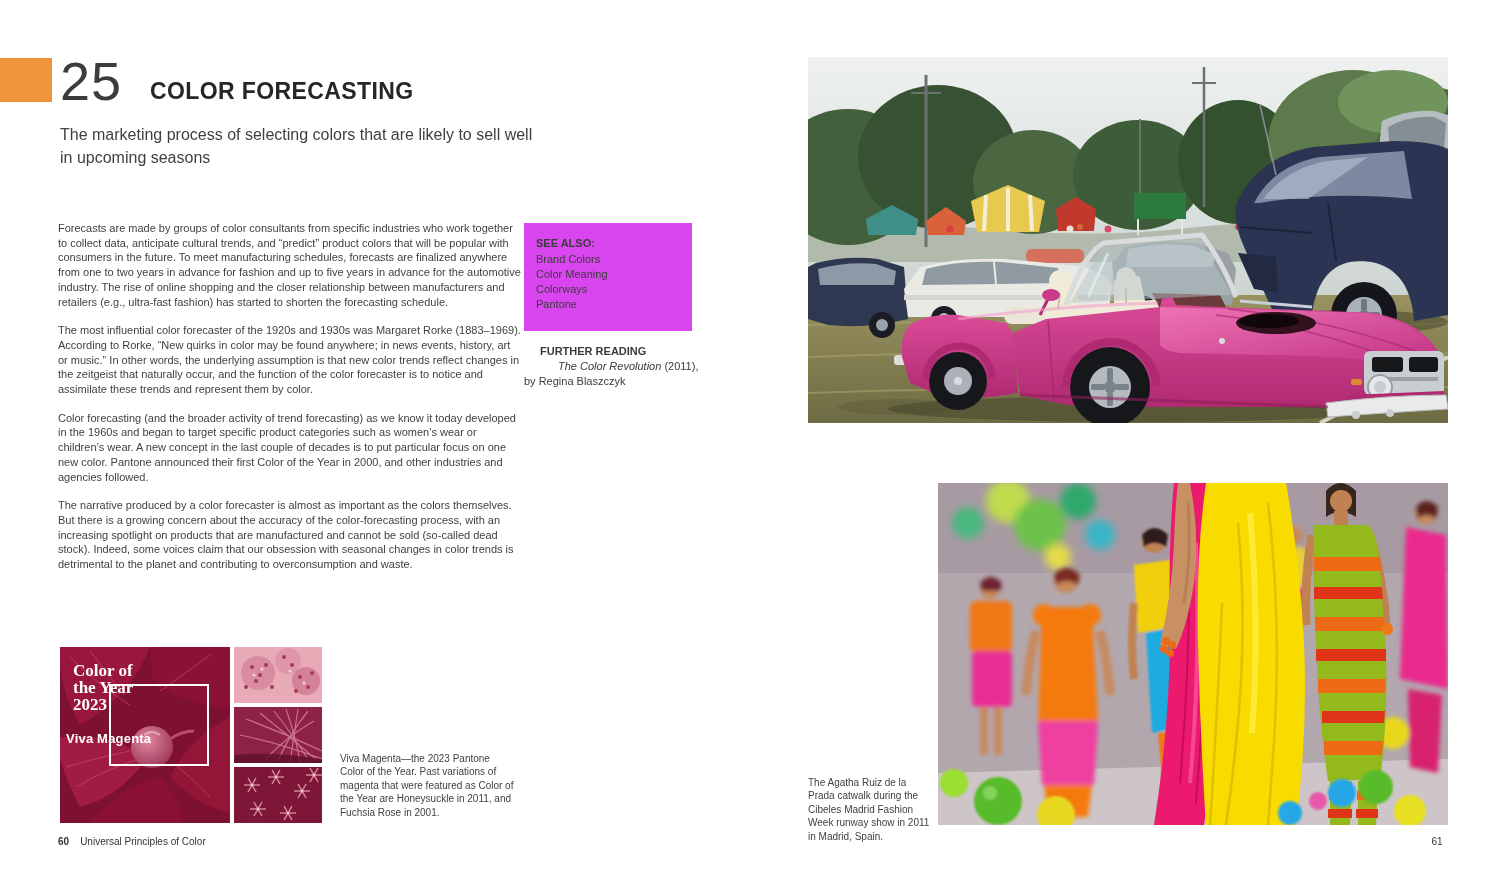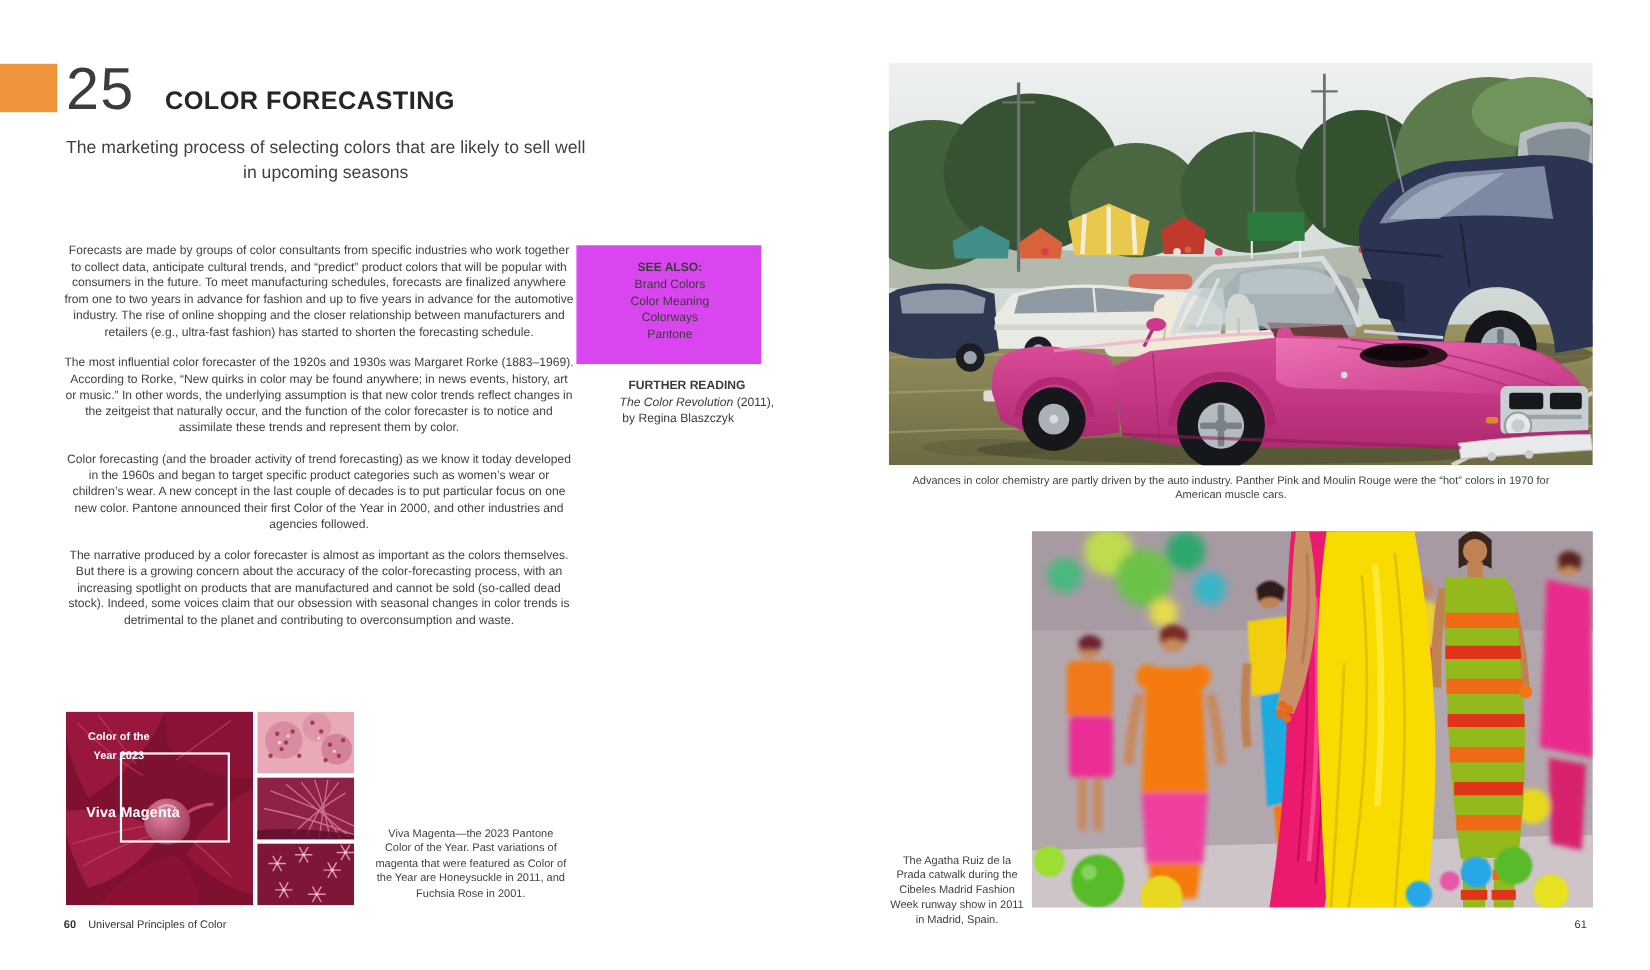--- a/index.html
+++ b/index.html
@@ -1,18 +1,18 @@
 <!DOCTYPE html>
 <html><head>
 <meta charset="utf-8">
 <style>
   html,body{margin:0;padding:0;background:#ffffff;}
   .page{position:relative;width:1500px;height:882px;background:#ffffff;
         font-family:"Liberation Sans",sans-serif;color:#3f3f3f;overflow:hidden;}
-  .abs{position:absolute;text-align:center;}
+  .abs{position:absolute;}
   
   .accent-block{left:0;top:58px;width:52px;height:44px;background:#f0943c;}
   .chapter-num{left:60px;top:50px;font-size:54px;font-weight:400;color:#3c3c3c;letter-spacing:1px;}
   .chapter-title{left:150px;top:78px;font-size:23px;font-weight:700;color:#262626;letter-spacing:.4px;}
   .subtitle{left:60px;top:123px;font-size:16px;line-height:23px;color:#3f3f3f;}
   
   .bodycol{left:58px;top:221px;width:464px;font-size:11px;line-height:14.7px;color:#3f3f3f;}
   .bodycol p{margin:0 0 14px 0;}
   
   .see-also{left:524px;top:223px;width:168px;height:108px;background:#d946ef;
@@ -22,21 +22,21 @@
   .further .fr-title{font-weight:700;padding-left:16px;}
   .it{font-style:italic;margin-left:34px;}
   
   .car-photo{left:808px;top:57px;width:640px;height:366px;}
   .car-caption{left:808px;top:431px;width:622px;font-size:10px;line-height:13.4px;color:#3f3f3f;}
   .fashion-photo{left:938px;top:483px;width:510px;height:342px;}
   .fashion-caption{left:808px;top:776px;width:124px;font-size:10px;line-height:13.4px;color:#3f3f3f;}
   
   .viva{left:60px;top:647px;width:262px;height:176px;}
   .viva svg{display:block;}
-  .viva-badge{left:13px;top:15px;width:70px;color:#ffffff;font-size:10px;font-weight:700;line-height:17px;position:absolute;}
+  .viva-badge{left:13px;top:15px;width:70px;color:#ffffff;font-size:17px;font-weight:700;line-height:17px;position:absolute;font-family:Liberation Serif, serif;}
   .viva-name{left:6px;top:84px;width:110px;color:#ffffff;font-size:13px;font-weight:700;position:absolute;letter-spacing:.2px;}
   .viva-caption{left:340px;top:752px;width:176px;font-size:10px;line-height:13.4px;color:#3f3f3f;}
   
   .footer-left{left:58px;top:836px;font-size:10px;color:#333333;}
   .footer-left b{font-weight:700;margin-right:11px;}
   .footer-right{left:1424px;top:836px;width:26px;text-align:center;font-size:10px;color:#333333;}
   svg{display:block;}
 </style>
 </head>
 <body>
@@ -373,21 +373,20 @@
             <rect x="299" y="335" width="6" height="14" rx="2"></rect>
           <rect x="283" y="327" width="14" height="6" rx="2"></rect>
             <rect x="307" y="327" width="14" height="6" rx="2"></rect>
         </g>
         <path d="M258,330 A45,45 0 0 1 348,330" fill="none" stroke="#b02a72" stroke-width="8"></path>
         <path d="M212,338 L520,350" stroke="#8e2058" stroke-width="3" opacity=".6" fill="none"></path>
       </g>
     </svg>
   </div>
 
-  <div class="abs car-caption">Advances in color chemistry are partly driven by the auto industry. Panther Pink and Moulin Rouge were the “hot” colors in 1970 for American muscle cars.</div>
 
   <div class="abs fashion-photo">
     <svg viewBox="0 0 510 342" width="510" height="342" preserveAspectRatio="none">
       <defs>
         <filter id="fb1" x="-20%" y="-20%" width="140%" height="140%">
             <feGaussianBlur stdDeviation="1.1"></feGaussianBlur>
           </filter>
         <filter id="fb2" x="-20%" y="-20%" width="140%" height="140%">
             <feGaussianBlur stdDeviation="2.2"></feGaussianBlur>
           </filter>

